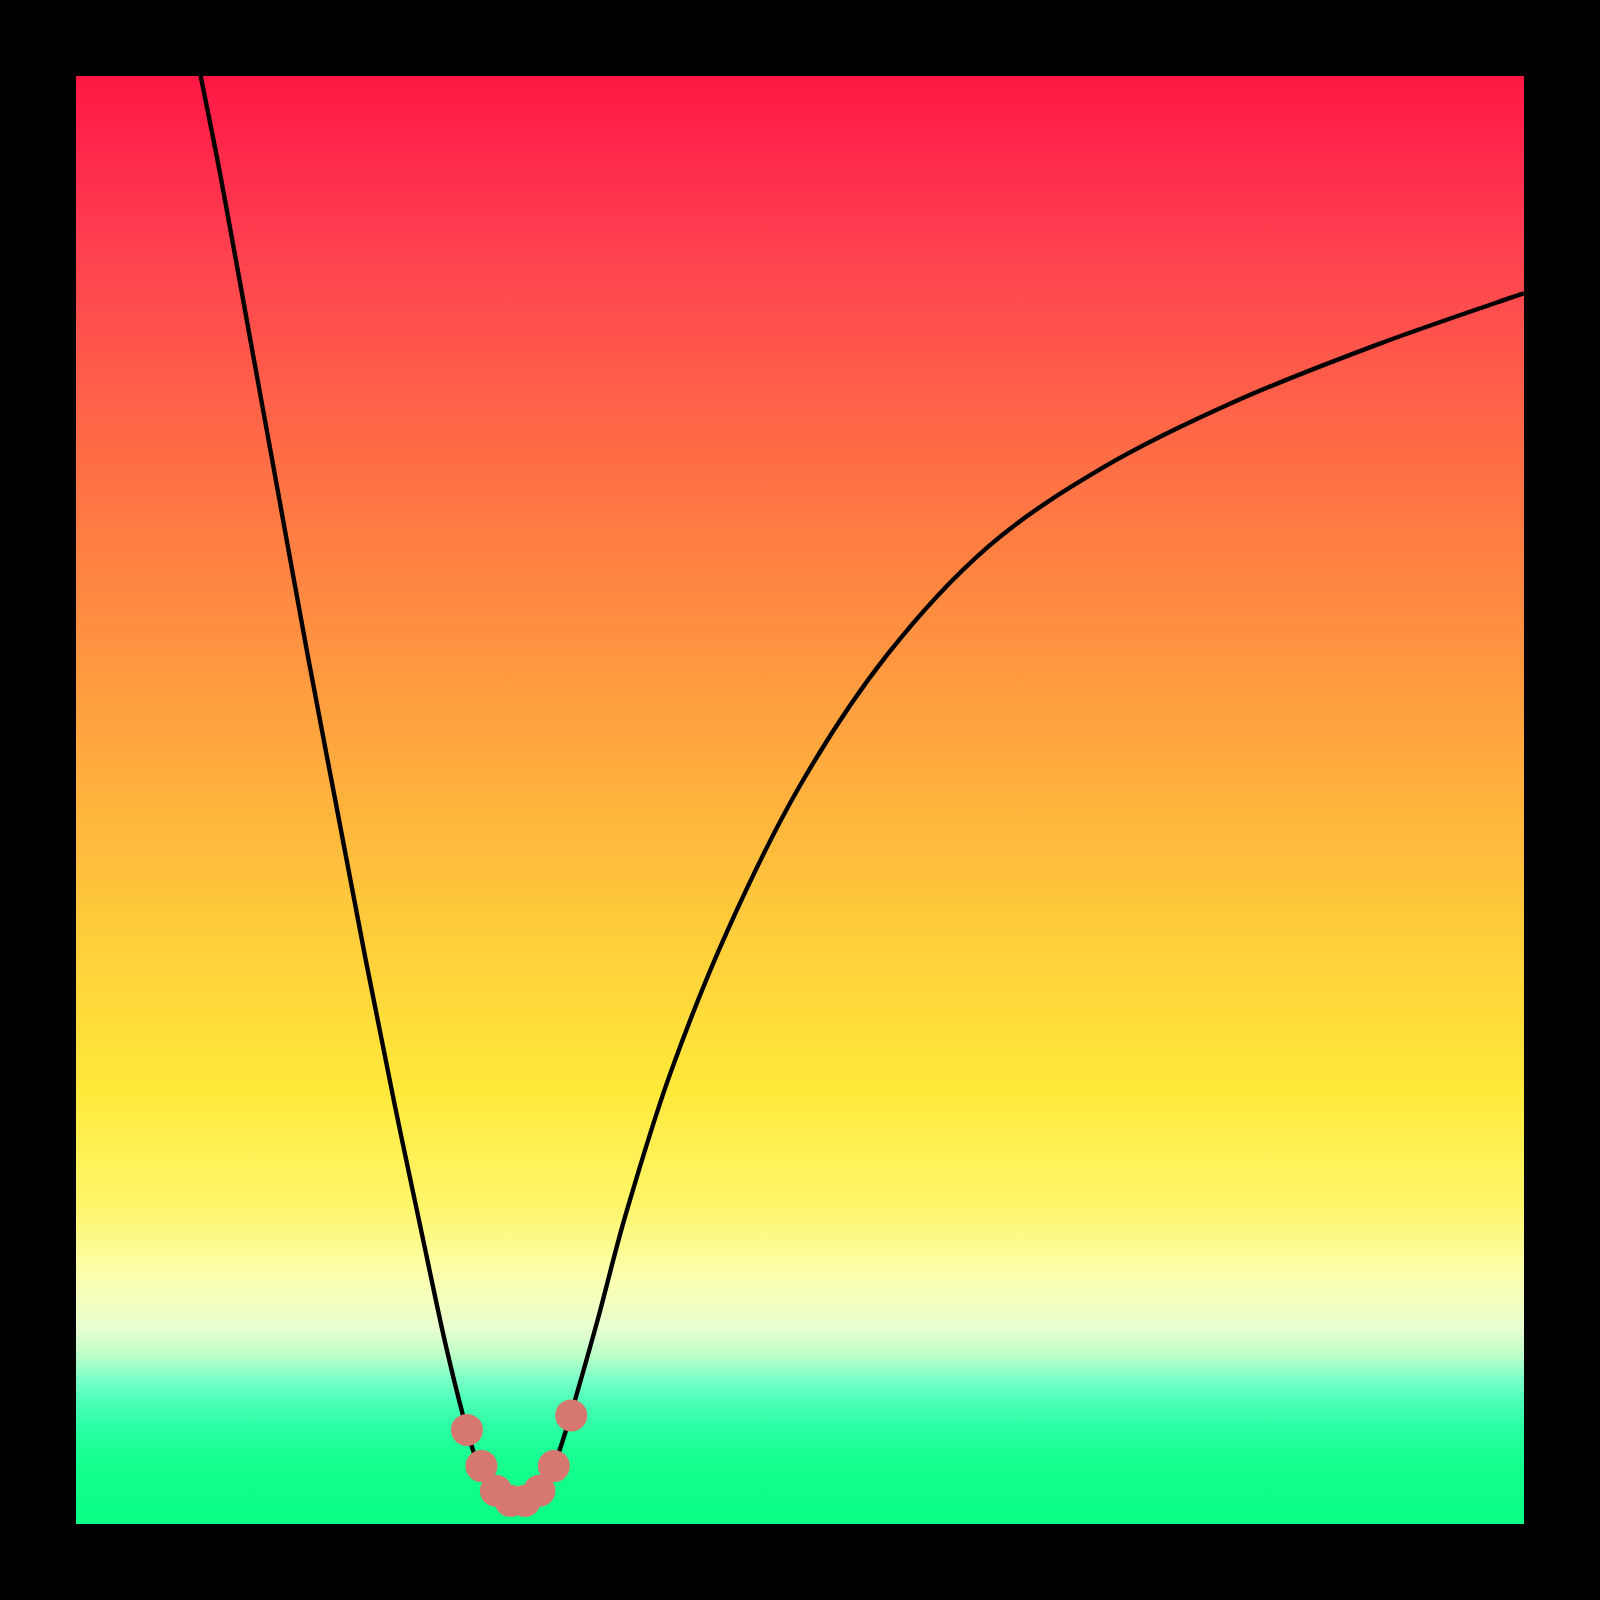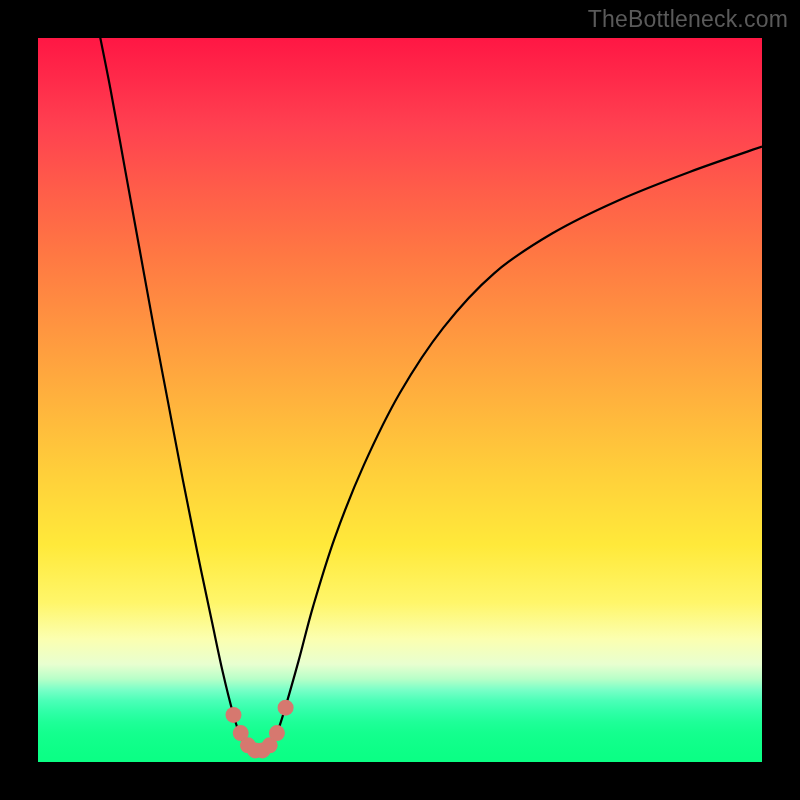--- a/index.html
+++ b/index.html
@@ -80,21 +80,20 @@
   }
   .dot {
     fill: #d6786f;
     stroke: none;
   }
 </style>
 </head>
 <body>
 
 <div class="frame">
-  <div class="watermark">TheBottleneck.com</div>
   <div class="plot-area">
     <div class="gradient"></div>
     <svg class="curves" viewBox="0 0 724 724" preserveAspectRatio="none">
       <path id="left-curve" class="curve-path" d="M57.92 -21.720000000000027 C 60.333333333333336 -9.653333333333364, 67.57333333333334 25.339999999999936, 72.4 50.67999999999995 C 77.22666666666667 76.01999999999997, 82.05333333333333 103.77333333333337, 86.88 130.32000000000005 C 91.70666666666666 156.86666666666673, 96.53333333333335 183.41333333333338, 101.36000000000001 209.96000000000004 C 106.18666666666668 236.5066666666667, 111.01333333333334 263.6566666666667, 115.84 289.6 C 120.66666666666667 315.54333333333335, 125.49333333333333 340.28000000000003, 130.32 365.62 C 135.14666666666665 390.96, 139.97333333333336 416.9033333333333, 144.8 441.64 C 149.62666666666667 466.37666666666667, 154.45333333333335 490.51, 159.28 514.04 C 164.10666666666665 537.5699999999999, 169.53666666666666 562.91, 173.76 582.8199999999999 C 177.98333333333332 602.7299999999999, 181 617.8133333333333, 184.62 633.5 C 188.24 649.1866666666667, 192.46333333333334 666.08, 195.48000000000002 676.94 C 198.4966666666667 687.8000000000001, 200.3066666666667 693.23, 202.72000000000003 698.66 C 205.13333333333335 704.0899999999999, 208.75333333333333 707.71, 209.95999999999998 709.52"></path>
       <path id="right-curve" class="curve-path" d="M231.68 709.52 C 232.88666666666668 707.1066666666667, 236.5066666666667 701.0733333333333, 238.92000000000002 695.04 C 241.33333333333334 689.0066666666667, 242.54000000000002 685.3866666666665, 246.16000000000003 673.3199999999999 C 249.78000000000003 661.2533333333333, 255.81333333333333 640.1366666666667, 260.64 622.64 C 265.46666666666664 605.1433333333333, 269.0866666666667 588.8533333333334, 275.12 568.34 C 281.1533333333333 547.8266666666667, 288.3933333333333 523.09, 296.84 499.56 C 305.28666666666663 476.03, 314.94 451.29333333333335, 325.8 427.16 C 336.66 403.0266666666667, 348.7266666666667 377.68666666666667, 362 354.76 C 375.2733333333333 331.8333333333333, 389.7533333333334 309.51000000000005, 405.44000000000005 289.6 C 421.1266666666667 269.69, 438.02000000000004 250.98666666666662, 456.12 235.29999999999995 C 474.21999999999997 219.6133333333333, 493.52666666666664 207.54666666666668, 514.04 195.48000000000002 C 534.5533333333333 183.41333333333336, 556.2733333333333 173.15666666666664, 579.2 162.89999999999998 C 602.1266666666668 152.64333333333332, 627.4666666666667 142.99000000000004, 651.6 133.94000000000005 C 675.7333333333333 124.89000000000006, 711.9333333333334 112.82333333333337, 724 108.60000000000002"></path>
       <path id="valley-floor" class="curve-path" d="M209.95999999999998 709.52 C 211.16666666666666 710.1233333333333, 214.78666666666666 712.5366666666666, 217.2 713.14 C 219.61333333333332 713.7433333333333, 222.02666666666667 713.7433333333333, 224.44 713.14 C 226.85333333333332 712.5366666666666, 230.47333333333333 710.1233333333333, 231.68 709.52"></path>
       <g id="dots">
           <circle cx="195.48000000000002" cy="676.94" r="8" class="dot"></circle>
           <circle cx="202.72000000000003" cy="695.04" r="8" class="dot"></circle>
           <circle cx="209.95999999999998" cy="707.348" r="8" class="dot"></circle>

